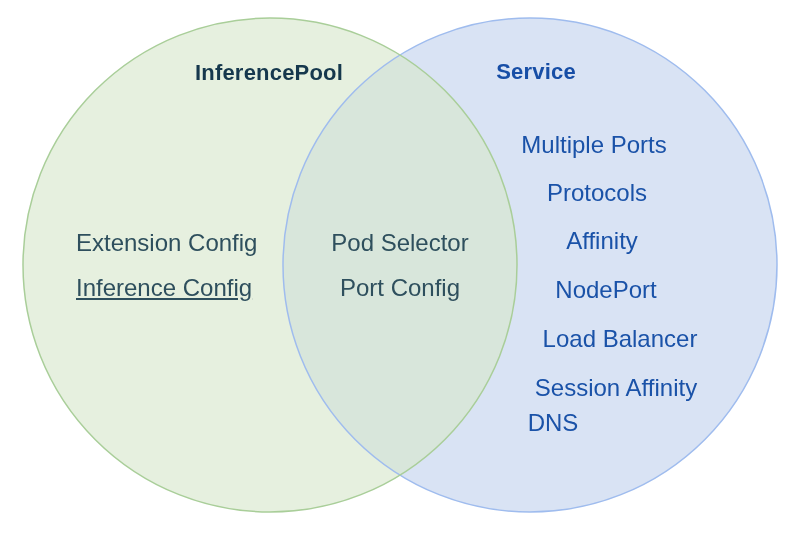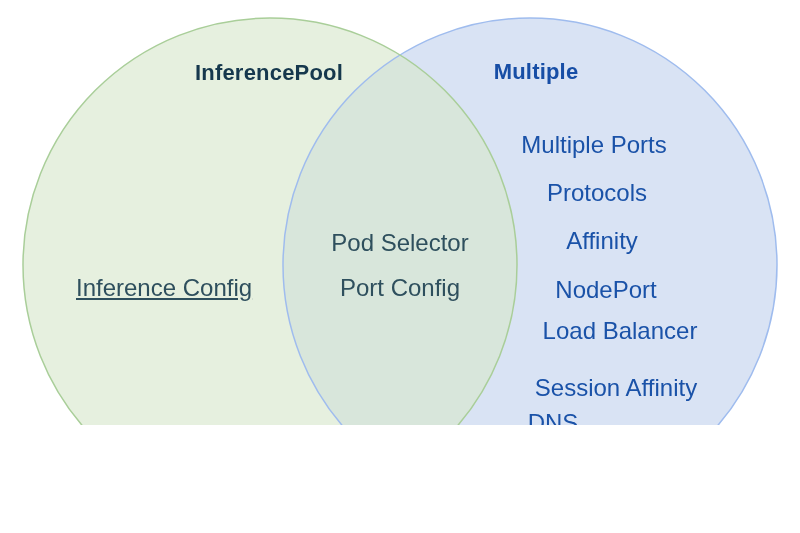--- a/index.html
+++ b/index.html
@@ -4,21 +4,21 @@
 <style>
   html, body {
     margin: 0;
     padding: 0;
     background: #ffffff;
     font-family: "Liberation Sans", sans-serif;
   }
   .stage {
     position: relative;
     width: 800px;
-    height: 425px;
+    height: 533px;
     background: #ffffff;
     overflow: hidden;
   }
   .stage svg {
     position: absolute;
     left: 0;
     top: 0;
   }
   .label {
     position: absolute;
@@ -52,28 +52,29 @@
 
     <circle cx="530" cy="265" r="247" fill="#D9E3F4"></circle>
 
     <circle cx="270" cy="265" r="247" fill="rgba(216,231,204,0.63)"></circle>
 
     <circle cx="530" cy="265" r="247" fill="none" stroke-width="1.5" stroke="#9FBCEE"></circle>
     <circle cx="270" cy="265" r="247" fill="none" stroke-width="1.5" stroke="#A9CE99"></circle>
   </svg>
 
   <div class="label title title-green" style="left:269px; top:73px;">InferencePool</div>
-  <div class="label title title-blue" style="left:536px; top:72px;">Multiple</div>
+  <div class="label title title-blue" style="left:536px; top:72px;">Service</div>
 
+  <div class="label left-aligned item item-green" style="left:76px; top:243px;">Extension Config</div>
   <div class="label left-aligned item item-green" style="left:76px; top:288px;text-decoration:underline;">Inference Config</div>
 
   <div class="label item item-green" style="left:400px; top:243px;">Pod Selector</div>
   <div class="label item item-green" style="left:400px; top:288px;">Port Config</div>
 
   <div class="label item item-blue" style="left:594px; top:145px;">Multiple Ports</div>
   <div class="label item item-blue" style="left:597px; top:193px;">Protocols</div>
   <div class="label item item-blue" style="left:602px; top:241px;">Affinity</div>
   <div class="label item item-blue" style="left:606px; top:290px;">NodePort</div>
-  <div class="label item item-blue" style="left:620px; top:331px;">Load Balancer</div>
+  <div class="label item item-blue" style="left:620px; top:339px;">Load Balancer</div>
   <div class="label item item-blue" style="left:616px; top:388px;">Session Affinity</div>
   <div class="label item item-blue" style="left:553px; top:423px;">DNS</div>
 
 </div>
 
 </body></html>

